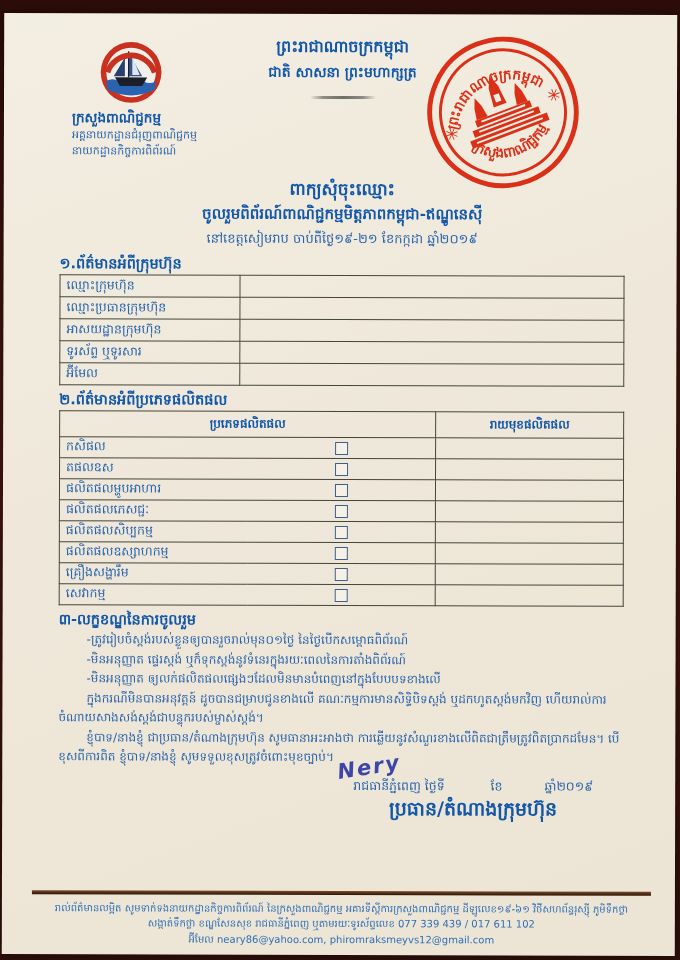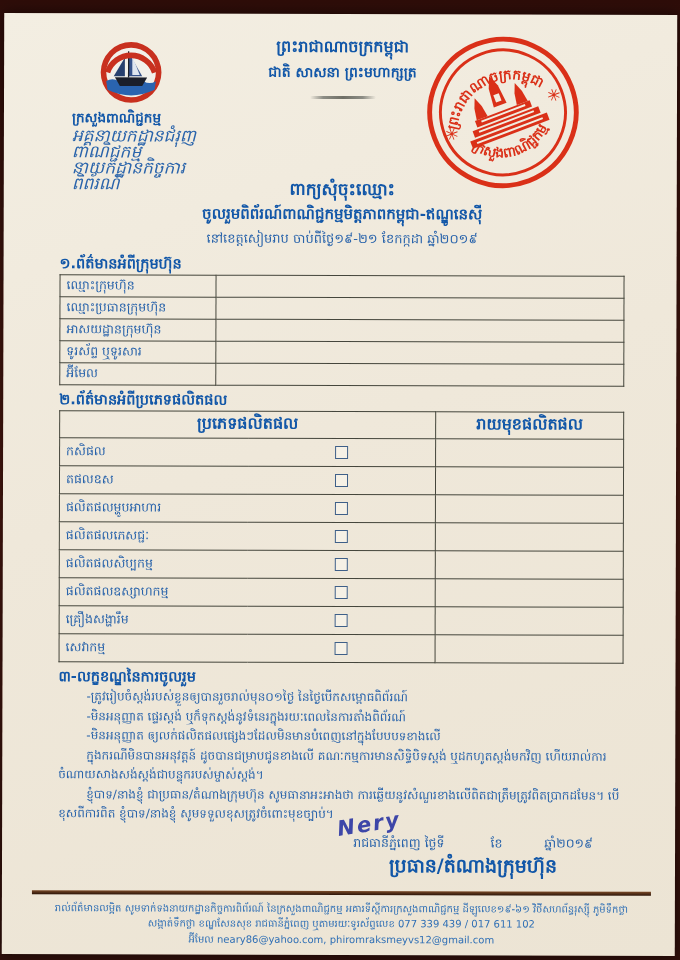--- a/index.html
+++ b/index.html
@@ -27,35 +27,35 @@
   .kingdom-l1 { color:#1257a8; font-weight:bold; font-size:16px; line-height:26px; }
   .kingdom-l2 { color:#1257a8; font-weight:bold; font-size:14px; line-height:24px; }
   .divider {
     width:66px; height:3px; margin:12px auto 0;
     background:linear-gradient(90deg,transparent,#8d8d85 20%,#6f6f66 50%,#8d8d85 80%,transparent);
     border-radius:2px;
   }
   .org-block { position:absolute; left:12px; top:8px; width:150px; text-align:left; }
   .org-logo { width:62px; height:62px; margin-left:28px; display:block; }
   .org-ministry { color:#1257a8; font-weight:bold; font-size:13.5px; line-height:20px; margin-top:4px; }
-  .org-dep { color:#2a64ab; font-size:17px; line-height:16px;font-style:italic; }
+  .org-dep { color:#2a64ab; font-size:11px; line-height:16px; }
   .seal-wrap { position:absolute; right:44px; top:0; width:156px; height:156px; transform:rotate(-21deg); }
   
   .title-block { text-align:center; margin-top:16px; }
   .title-l1 { color:#1257a8; font-weight:bold; font-size:17px; line-height:26px; }
   .title-l2 { color:#1257a8; font-weight:bold; font-size:15px; line-height:25px; }
   .title-l3 { color:#2a64ab; font-size:13px; line-height:23px; }
   
   .sec-heading { color:#1257a8; font-weight:bold; font-size:14.5px; line-height:22px; margin-top:3px; }
   table { border-collapse:collapse; width:100%; table-layout:fixed; }
   td,th { border:1.5px solid #45463c; padding:1px 6px; }
   .t1 td { height:22px; }
-  .t1 .lbl { width:156px; color:#2a64ab; font-size:12.5px; }
-  .t2 th { height:26px; color:#1257a8; font-weight:bold; font-size:16px; text-align:center; }
-  .t2 td { height:28px; }
+  .t1 .lbl { width:180px; color:#2a64ab; font-size:12.5px; }
+  .t2 th { height:26px; color:#1257a8; font-weight:bold; font-size:12px; text-align:center; }
+  .t2 td { height:21px; }
   .t2 .lbl { width:118px; color:#2a64ab; font-size:12.5px; border-right:none; }
   .t2 .chk { width:44px; border-left:none; }
   .checkbox {
     width:13px; height:13px; border:1.6px solid #3e5f88;
     background:#f6f1e6; display:block; margin:0 auto;
   }
   
   .cond { margin-top:2px; }
   .cond-line { color:#2a64ab; font-size:12px; line-height:19.5px; padding-left:28px; }
   .cond-para { color:#2a64ab; font-size:12px; line-height:19.5px; text-indent:28px; }

